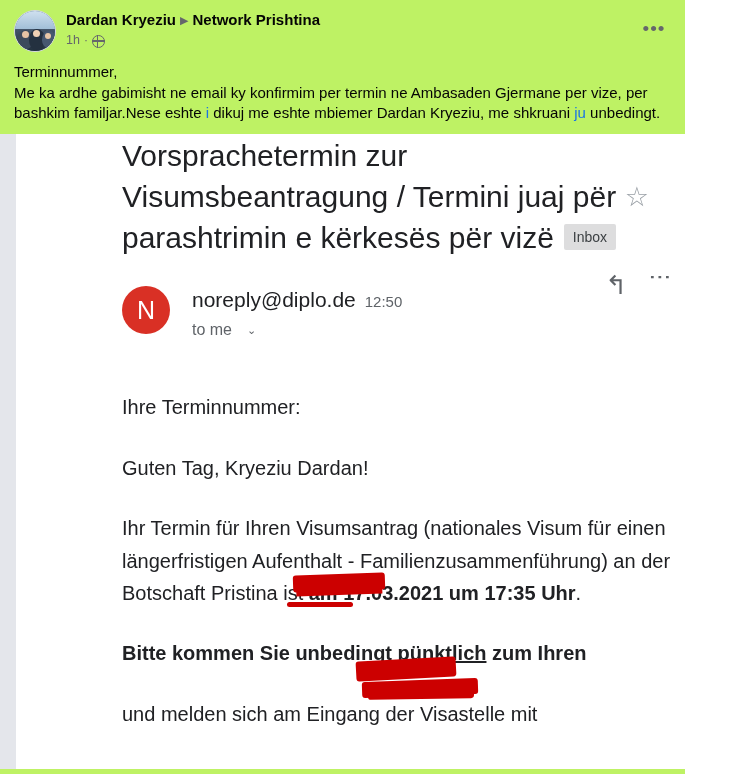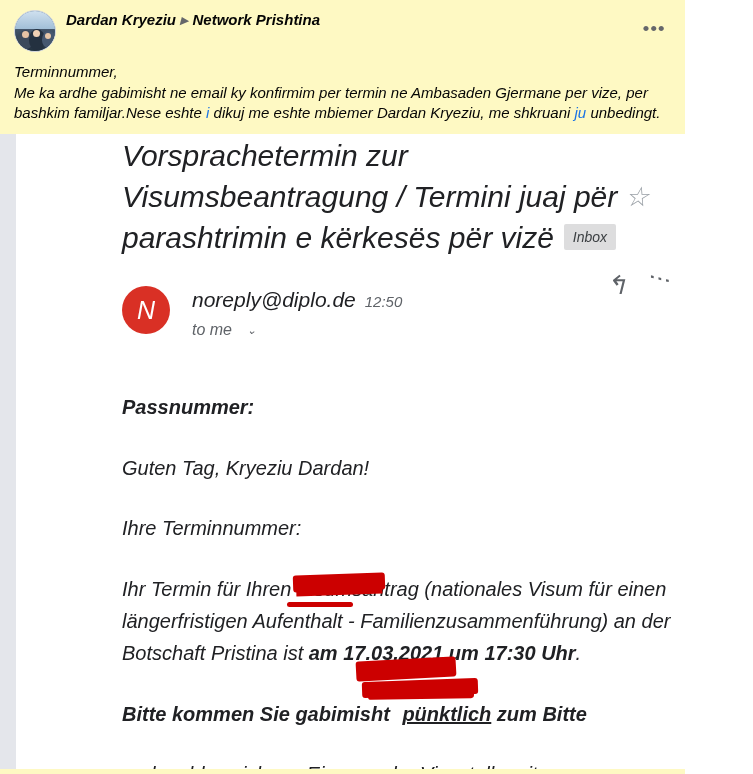--- a/index.html
+++ b/index.html
@@ -7,23 +7,22 @@
     margin: 0; padding: 0;
     width: 753px; height: 774px;
     background: #ffffff;
     font-family: "Liberation Sans", sans-serif;
     overflow: hidden;
   }
   #app {
     position: relative;
     width: 685px;
     height: 774px;
-    background: #fef9c3;
+    background: #bef264;
     overflow: hidden;
-    font-style: italic;
   }
 
   
   .post-header {
     display: flex;
     align-items: flex-start;
     padding: 10px 14px 0 14px;
     height: 56px;
   }
   .avatar {
@@ -239,21 +238,21 @@
 
   
   .mail-body {
     padding: 52px 60px 0 106px;
     font-size: 20px;
     line-height: 1.62;
     color: #202124;
   }
   .mail-body p { margin: 0 0 28px 0; }
   .mail-body .b { font-weight: bold; }
-  .mail-body .u { text-decoration: underline; margin-left: 7px; }
+  .mail-body .u { text-decoration: underline; }
 
   .redact {
     position: absolute;
     background: #cc0000;
     border-radius: 3px;
     pointer-events: none;
   }
   .redact.r1 {
     left: 277px; top: 440px;
     width: 92px; height: 17px;
@@ -293,20 +292,25 @@
       <div class="h2"></div>
       <div class="h3"></div>
       <div class="f1"></div>
       <div class="f2"></div>
       <div class="f3"></div>
     </div>
 
     <div class="header-text">
       <div class="name-line">
         <span class="author">Dardan Kryeziu</span><span class="tri">▶</span><span class="group">Network Prishtina</span>
+      </div>
+      <div class="meta-line">
+        <span>1h</span>
+        <span class="meta-dot">·</span>
+        <span class="globe"></span>
       </div>
     </div>
 
     <div class="more-btn">•••</div>
   </div>
 
   <div class="post-text"><span>Terminnummer,</span>
 <span>Me ka ardhe gabimisht ne email ky konfirmim per termin ne Ambasaden Gjermane per vize, per bashkim familjar.Nese eshte </span><span class="lnk">i</span><span> dikuj me eshte mbiemer Dardan Kryeziu, me shkruani </span><span class="lnk">ju</span><span> unbedingt.</span></div>
 
   <div class="shot">
@@ -329,25 +333,24 @@
           <div class="sender-line2">
             <span>to me</span>
             <span class="caret">⌄</span>
           </div>
         </div>
         <div class="reply-icon">↰</div>
         <div class="kebab">⋮</div>
       </div>
 
       <div class="mail-body">
-        <p class="b">Passnummer:</p>
+        <p><span>Ihre Terminnummer:</span></p>
         <p>Guten Tag, Kryeziu Dardan!</p>
-        <p><span>Ihre Terminnummer:</span></p>
-        <p><span>Ihr Termin für Ihren Visumsantrag (nationales Visum für einen längerfristigen Aufenthalt - Familienzusammenführung) an der Botschaft Pristina ist </span><span class="b">am 17.03.2021 um 17:30 Uhr</span><span>.</span></p>
-        <p class="b"><span>Bitte kommen Sie gabimisht </span><span class="u">pünktlich</span><span> zum Bitte</span></p>
+        <p><span>Ihr Termin für Ihren Visumsantrag (nationales Visum für einen längerfristigen Aufenthalt - Familienzusammenführung) an der Botschaft Pristina ist </span><span class="b">am 17.03.2021 um 17:35 Uhr</span><span>.</span></p>
+        <p class="b"><span>Bitte kommen Sie unbedingt </span><span class="u">pünktlich</span><span> zum Ihren</span></p>
         <p>und melden sich am Eingang der Visastelle mit</p>
       </div>
 
       <div class="redact r1"></div>
       <div class="redact r1b"></div>
       <div class="redact r2"></div>
       <div class="redact r2b"></div>
       <div class="redact r2c"></div>
     </div>
   </div>

